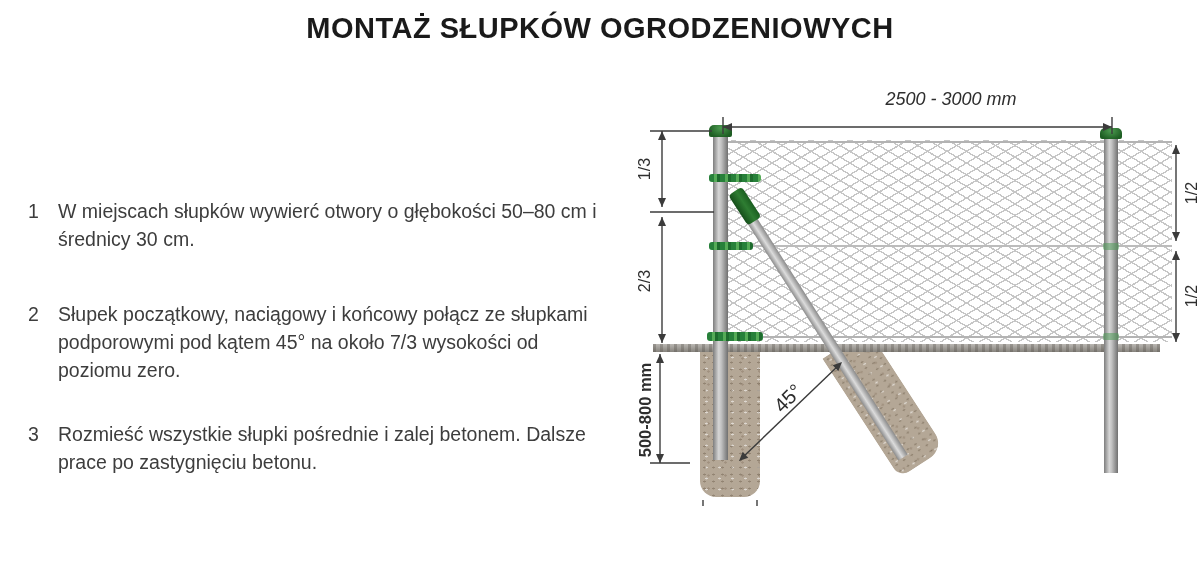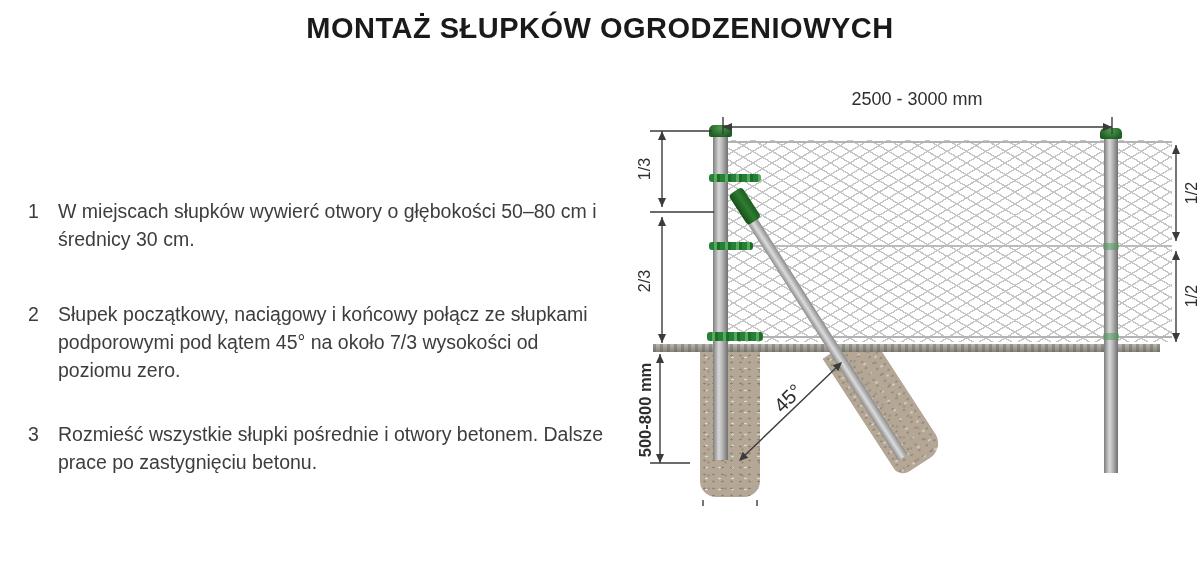--- a/index.html
+++ b/index.html
@@ -9,21 +9,21 @@
   
   .title{position:absolute;left:0;top:12px;width:1200px;text-align:center;
          font-size:29px;font-weight:bold;letter-spacing:.5px;color:#1a1a1a;}
   .instr{position:absolute;left:28px;width:585px;display:flex;gap:8px;
          font-size:19.5px;line-height:28px;color:#3d3d3d;}
   .instr .inum{flex:none;width:22px;}
   .i1{top:197px}.i2{top:300px}.i3{top:420px}
 
   
   .dlabel{position:absolute;color:#2e2e2e;font-size:18px;text-align:center;}
-  .span-label{left:787px;top:89px;width:260px;}
+  .span-label{left:821px;top:89px;width:260px;font-style:italic;}
   .dia-label{left:664px;top:528px;width:132px;margin-top:12px;}
   .vlabel{position:absolute;font-size:16px;color:#2e2e2e;text-align:center;
           height:18px;line-height:18px;transform:rotate(-90deg);}
   .frac13{left:625px;top:160px;width:40px;}
   .frac23{left:625px;top:272px;width:40px;}
   .half1{left:1172px;top:184px;width:40px;}
   .half2{left:1172px;top:287px;width:40px;}
   .depth-label{left:589px;top:401px;width:112px;font-weight:bold;font-size:16.5px;}
   .angle-label{position:absolute;left:762px;top:386px;width:52px;height:24px;line-height:24px;
                text-align:center;font-size:20px;color:#2e2e2e;transform:rotate(-45deg);}
@@ -90,21 +90,21 @@
   <div class="instr i1">
     <span class="inum">1</span>
     <span>W miejscach słupków wywierć otwory o głębokości 50–80 cm i średnicy 30 cm.</span>
   </div>
   <div class="instr i2">
     <span class="inum">2</span>
     <span>Słupek początkowy, naciągowy i końcowy połącz ze słupkami podporowymi pod kątem 45° na około 7/3 wysokości od poziomu zero.</span>
   </div>
   <div class="instr i3">
     <span class="inum">3</span>
-    <span>Rozmieść wszystkie słupki pośrednie i otwory betonem. Dalsze prace po zastygnięciu betonu.</span>
+    <span>Rozmieść wszystkie słupki pośrednie i zalej betonem. Dalsze prace po zastygnięciu betonu.</span>
   </div>
 
   <div class="mesh"></div>
 
   <svg class="wires" width="1200" height="586">
     <line x1="714" y1="142" x2="1172" y2="142" stroke="#b3b3b3" stroke-width="2"></line>
     <line x1="714" y1="246" x2="1172" y2="246" stroke="#bcbcbc" stroke-width="2"></line>
     <line x1="714" y1="337" x2="1172" y2="337" stroke="#b3b3b3" stroke-width="2"></line>
   </svg>
 

